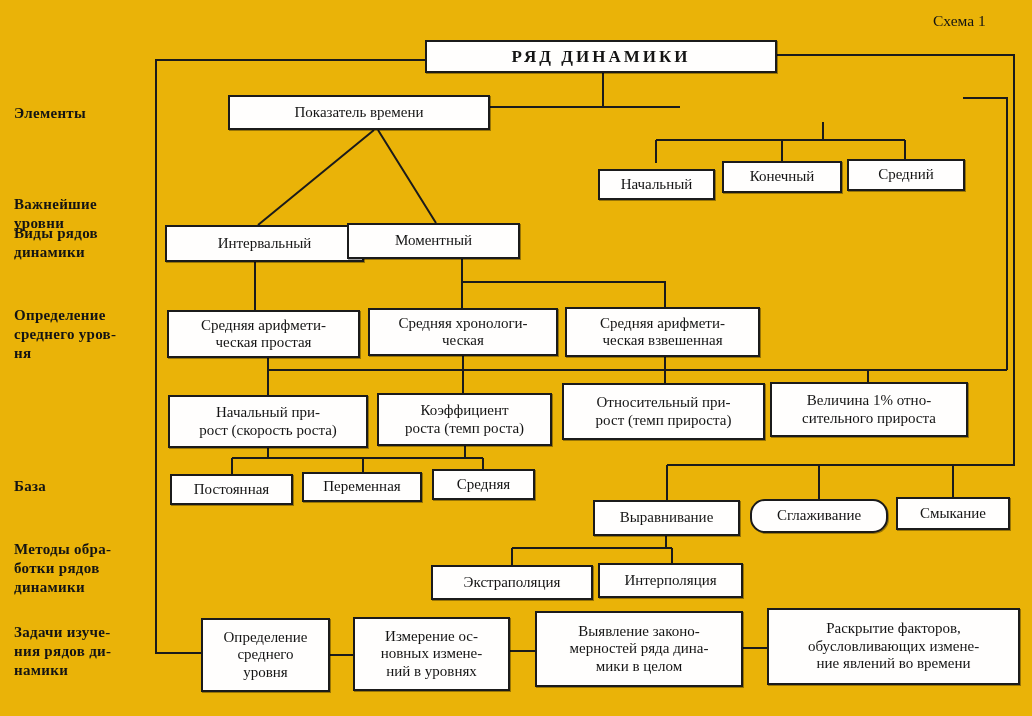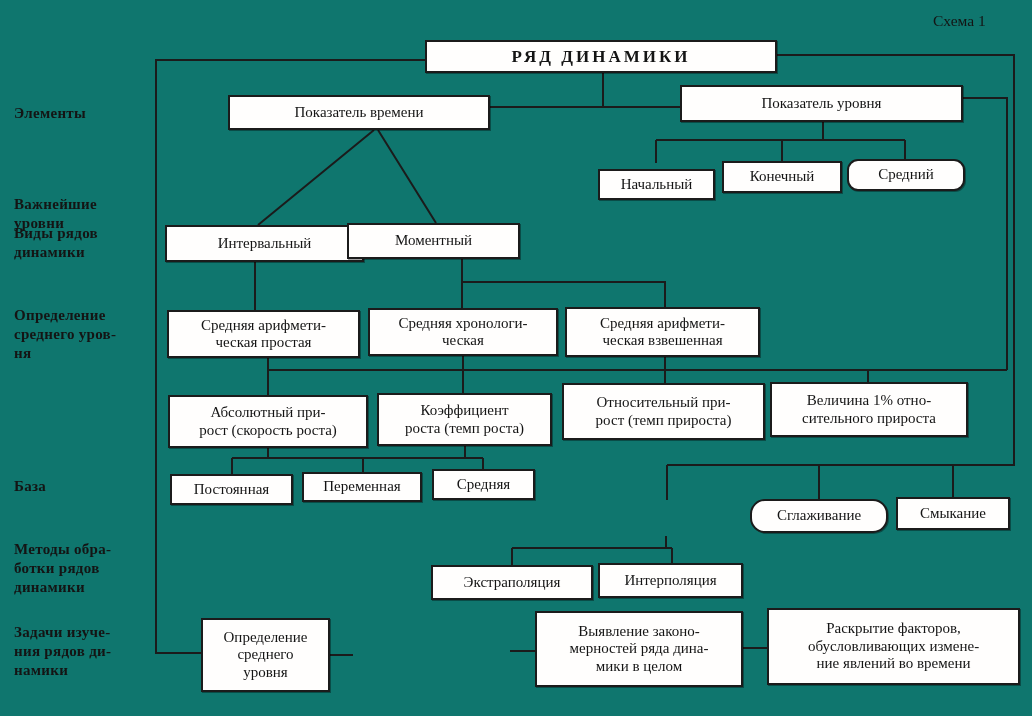--- a/index.html
+++ b/index.html
@@ -1,20 +1,20 @@
 <!DOCTYPE html>
 <html><head>
 <meta charset="utf-8">
 <style>
   html, body { margin: 0; padding: 0; background: #fff; }
   #page {
     position: relative;
     width: 1032px;
     height: 716px;
-    background: #0f766e;
+    background: #eab308;
     overflow: hidden;
     font-family: "Liberation Serif", serif;
     color: #141414;
   }
   #wires {
     position: absolute;
     left: 0; top: 0;
     width: 1032px; height: 716px;
   }
   .box {
@@ -91,58 +91,61 @@
   <div class="side-label" style="left:14px; top:477px;">База</div>
   <div class="side-label" style="left:14px; top:540px;">Методы обра-
 ботки рядов
 динамики</div>
   <div class="side-label" style="left:14px; top:623px;">Задачи изуче-
 ния рядов ди-
 намики</div>
 
   <div class="box root" style="left:425px; top:40px;  width:352px; height:33px;">РЯД ДИНАМИКИ</div>
   <div class="box" style="left:228px; top:95px;  width:262px; height:35px;">Показатель времени</div>
-  <div class="box" style="left:680px; top:85px;  width:283px; height:37px;">Показатель уровня</div>
 
   <div class="box" style="left:598px; top:163px; width:117px; height:31px;margin-top:6px;">Начальный</div>
   <div class="box" style="left:722px; top:161px; width:120px; height:32px;">Конечный</div>
-  <div class="box" style="left:847px; top:159px; width:118px; height:32px;border-radius:11px;">Средний</div>
+  <div class="box" style="left:847px; top:159px; width:118px; height:32px;">Средний</div>
 
   <div class="box" style="left:165px; top:225px; width:199px; height:37px;text-align:right;">Интервальный</div>
   <div class="box" style="left:347px; top:223px; width:173px; height:36px;">Моментный</div>
 
   <div class="box" style="left:167px; top:310px; width:193px; height:48px;">Средняя арифмети-
 ческая простая</div>
   <div class="box" style="left:368px; top:308px; width:190px; height:48px;">Средняя хронологи-
 ческая</div>
   <div class="box" style="left:565px; top:307px; width:195px; height:50px;">Средняя арифмети-
 ческая взвешенная</div>
 
-  <div class="box" style="left:168px; top:395px; width:200px; height:53px;">Абсолютный при-
+  <div class="box" style="left:168px; top:395px; width:200px; height:53px;">Начальный при-
 рост (скорость роста)</div>
   <div class="box" style="left:562px; top:383px; width:203px; height:57px;">Относительный при-
 рост (темп прироста)</div>
   <div class="box" style="left:377px; top:393px; width:175px; height:53px;">Коэффициент
 роста (темп роста)</div>
   <div class="box" style="left:770px; top:382px; width:198px; height:55px;">Величина 1% отно-
 сительного прироста</div>
 
   <div class="box" style="left:170px; top:474px; width:123px; height:31px;">Постоянная</div>
   <div class="box" style="left:432px; top:469px; width:103px; height:31px;">Средняя</div>
   <div class="box" style="left:302px; top:472px; width:120px; height:30px;">Переменная</div>
 
+  <div class="box" style="left:593px; top:500px; width:147px; height:36px;">Выравнивание</div>
   <div class="box" style="left:750px; top:499px; width:138px; height:34px;border-radius:15px;">Сглаживание</div>
   <div class="box" style="left:896px; top:497px; width:114px; height:33px;">Смыкание</div>
 
   <div class="box" style="left:431px; top:565px; width:162px; height:35px;">Экстраполяция</div>
   <div class="box" style="left:598px; top:563px; width:145px; height:35px;">Интерполяция</div>
 
   <div class="box" style="left:201px; top:618px; width:129px; height:74px;">Определение
 среднего
 уровня</div>
+  <div class="box" style="left:353px; top:617px; width:157px; height:74px;">Измерение ос-
+новных измене-
+ний в уровнях</div>
   <div class="box" style="left:535px; top:611px; width:208px; height:76px;">Выявление законо-
 мерностей ряда дина-
 мики в целом</div>
   <div class="box" style="left:767px; top:608px; width:253px; height:77px;">Раскрытие факторов,
 обусловливающих измене-
 ние явлений во времени</div>
 
 </div>
 
 </body></html>

